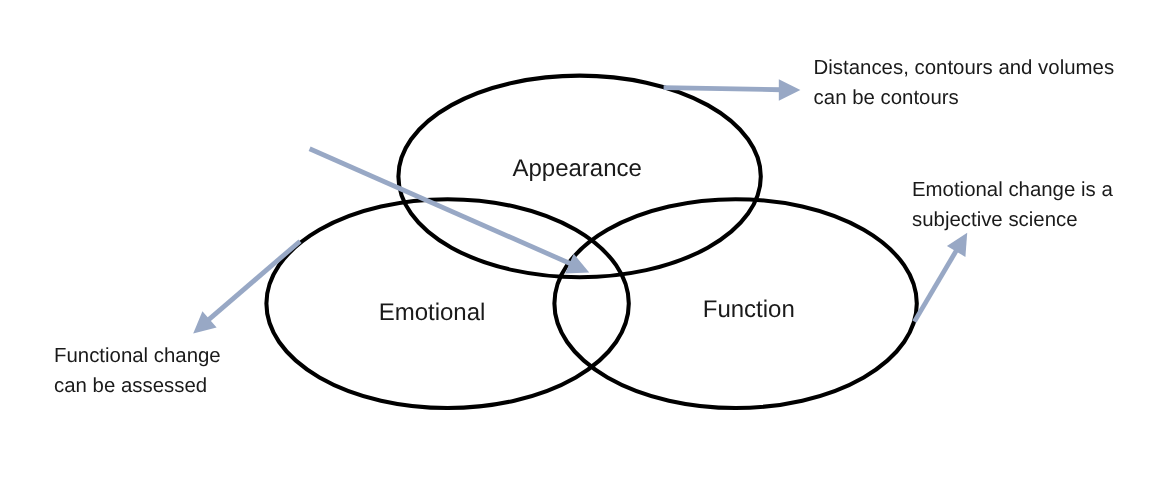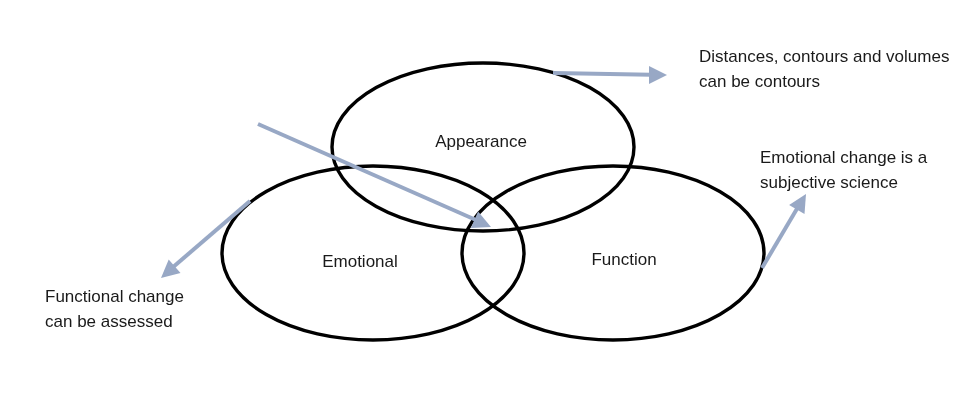--- a/index.html
+++ b/index.html
@@ -34,21 +34,21 @@
   .arrow-head { fill: var(--arrow); stroke: none; }
   .label {
     position: absolute;
     color: var(--text);
     font-size: 17px;
     line-height: 25px;
     white-space: nowrap;
   }
   .circle-label {
     transform: translate(-50%, -50%);
-    font-size: 17px;
+    font-size: 20px;
   }
   .annotation { text-align: left; }
 </style>
 </head>
 <body>
 
 <div class="stage">
 
   <svg width="960" height="400" viewBox="0 0 960 400">
 
@@ -74,21 +74,21 @@
     <g>
       <line class="arrow-line" x1="762" y1="268" x2="798" y2="207"></line>
       <polygon class="arrow-head" points="806,194 804.5,214.1 789.1,204.9"></polygon>
     </g>
   </svg>
 
   <div class="label circle-label" style="left:481px; top:141px;">Appearance</div>
   <div class="label circle-label" style="left:360px; top:261px;">Emotional</div>
   <div class="label circle-label" style="left:624px; top:259px;">Function</div>
 
-  <div class="label annotation" style="left:678px; top:44px;margin-left:21px;">
+  <div class="label annotation" style="left:678px; top:44px;">
     <div>Distances, contours and volumes</div>
     <div>can be contours</div>
   </div>
 
 
   <div class="label annotation" style="left:45px; top:284px;">
     <div>Functional change</div>
     <div>can be assessed</div>
   </div>
 

